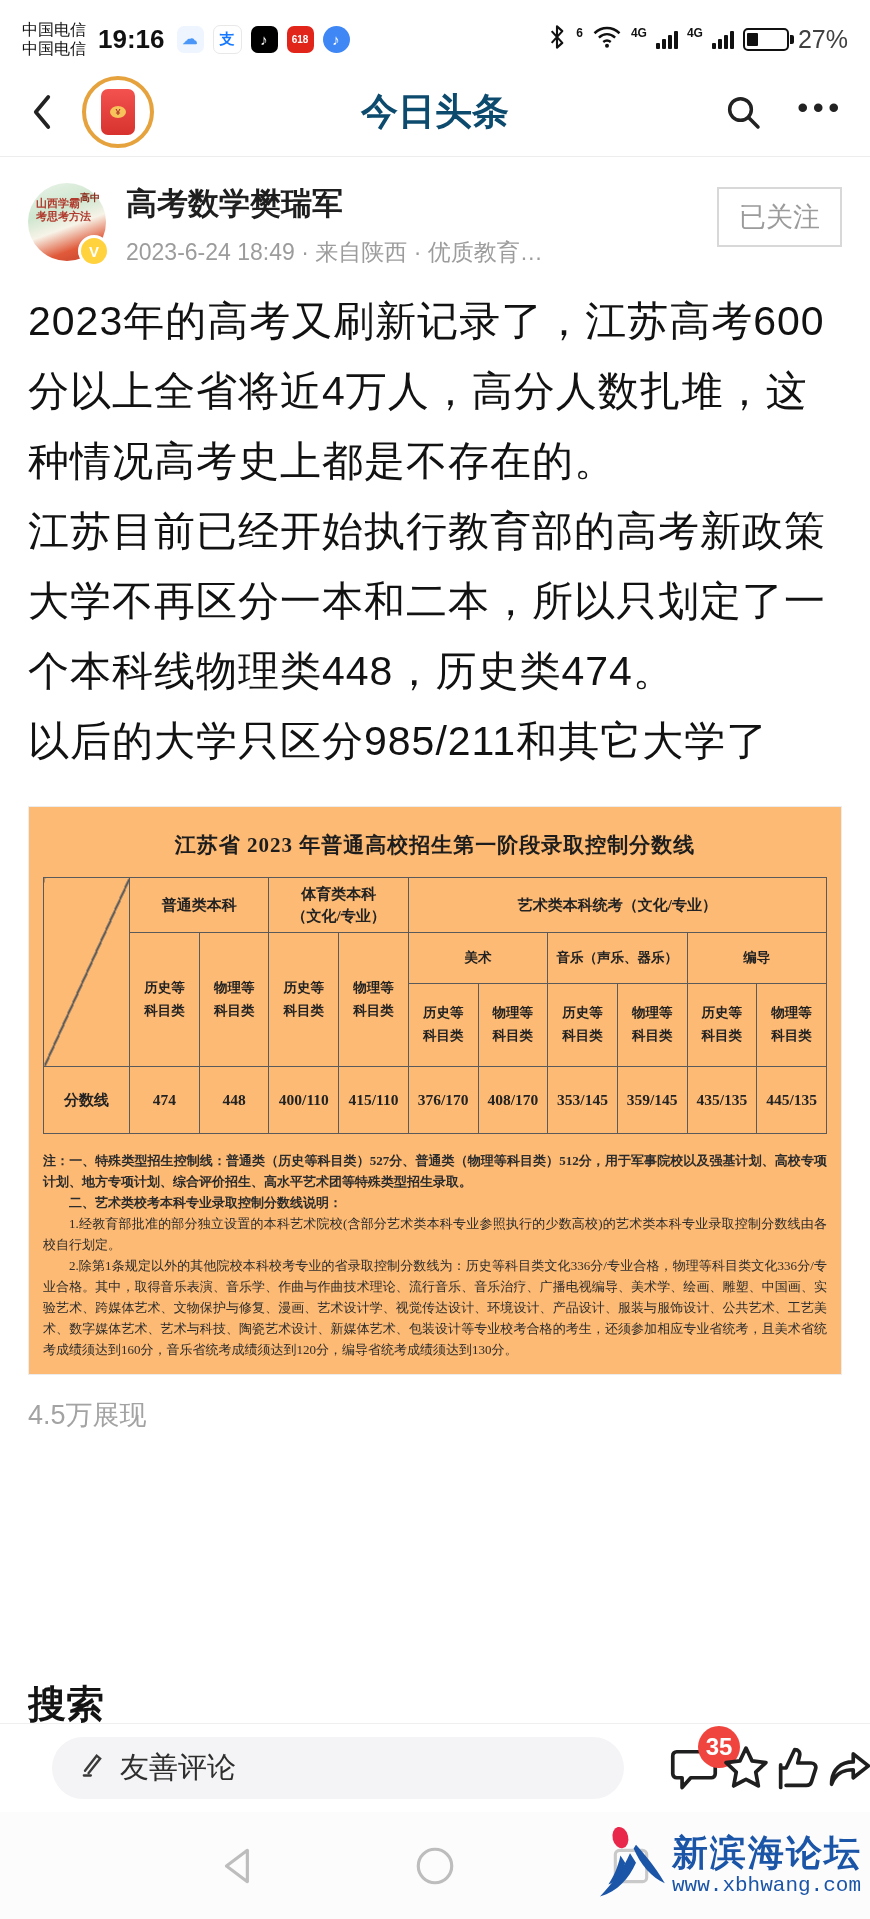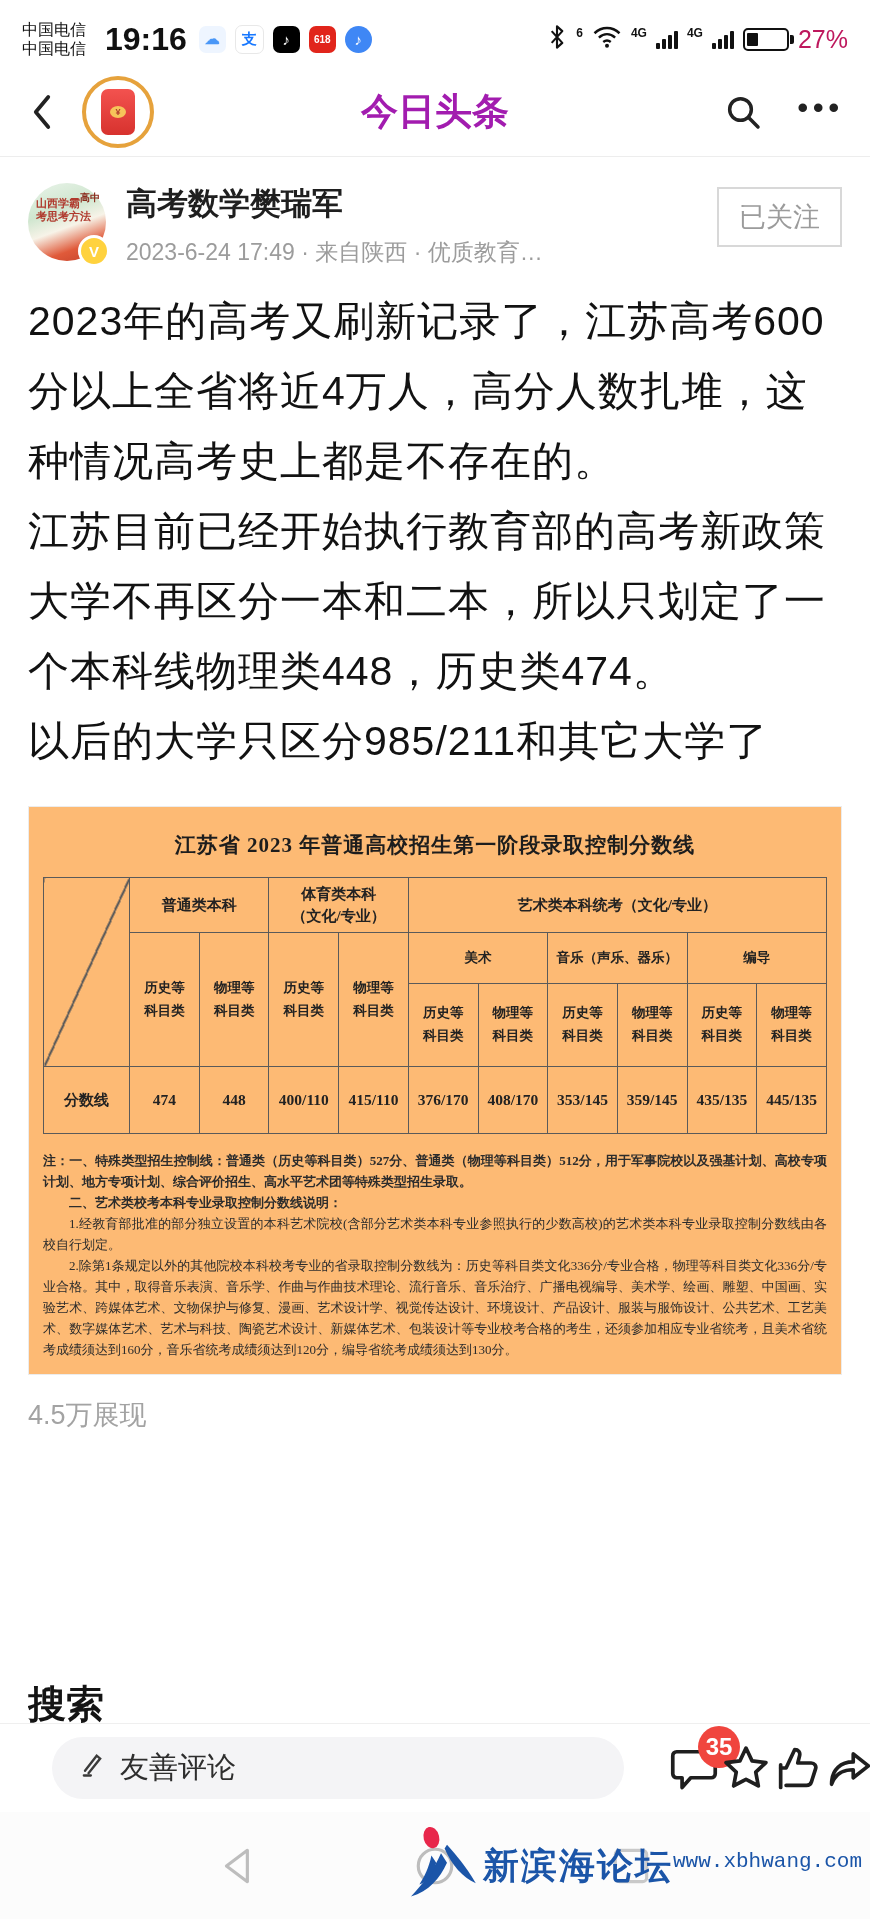--- a/index.html
+++ b/index.html
@@ -3,41 +3,41 @@
 <meta charset="utf-8">
 <style>
   html,body{margin:0;padding:0;background:#888;}
   .screen{width:870px;height:1919px;margin:0 auto;background:#fff;position:relative;overflow:hidden;
     display:flex;flex-direction:column;font-family:"Liberation Sans",sans-serif;color:#141414;}
   .screen > *{flex-shrink:0;}
 
   
   .status-bar{height:58px;display:flex;align-items:center;padding:10px 22px 0 22px;}
   .carrier{font-size:16px;line-height:1.2;color:#111;}
-  .time{font-size:32px;font-weight:600;color:#111;margin:0 12px 0 19px;}
+  .time{font-size:26px;font-weight:600;color:#111;margin:0 12px 0 12px;}
   .app-icons{display:flex;align-items:center;gap:9px;}
   .app-icon{width:27px;height:27px;border-radius:7px;display:flex;align-items:center;justify-content:center;
     font-size:15px;font-weight:700;}
   .ai-cloud{background:#eef5ff;color:#4a97f7;}
   .ai-alipay{background:#fff;border:1px solid #e8e8e8;color:#1677ff;}
   .ai-tiktok{background:#000;color:#fff;}
   .ai-618{background:#e1251b;color:#fff;font-size:10px;}
   .ai-music{background:#3f87f5;color:#fff;border-radius:50%;}
   .sb-right{margin-left:auto;display:flex;align-items:center;gap:9px;color:#111;}
   .mini-label{font-size:12px;font-weight:700;transform:translateY(-6px);}
   .bars{display:flex;align-items:flex-end;gap:2px;height:20px;}
   .bars i{display:block;width:4px;background:#111;border-radius:1px;}
   .battery{width:46px;height:23px;border:2.5px solid #111;border-radius:5px;position:relative;display:flex;align-items:center;padding:2px;box-sizing:border-box;}
   .battery::after{content:"";position:absolute;right:-7px;top:5px;width:4px;height:9px;background:#111;border-radius:0 2px 2px 0;}
   .battery .fill{width:11px;height:13px;background:#111;border-radius:1px;}
-  .percent{font-size:25px;color:#be185d;}
+  .percent{font-size:25px;color:#404040;}
 
   
   .nav-bar{height:88px;display:flex;align-items:center;padding:0 26px;position:relative;border-bottom:1px solid #ededed;}
-  .nav-title{position:absolute;left:0;right:0;text-align:center;font-size:37px;font-weight:700;color:#a21caf;pointer-events:none;}
+  .nav-title{position:absolute;left:0;right:0;text-align:center;font-size:37px;font-weight:700;color:#0c4a6e;pointer-events:none;}
   .icon-btn{background:none;border:none;padding:0;display:flex;align-items:center;justify-content:center;cursor:pointer;}
   .envelope{width:64px;height:64px;border-radius:50%;border:4px solid #e6a23c;background:#fff;margin-left:24px;
     display:flex;align-items:center;justify-content:center;position:relative;z-index:1;}
   .envelope .env-body{width:34px;height:46px;border-radius:7px;background:linear-gradient(#f3524f,#d7322e);display:flex;align-items:center;justify-content:center;}
   .envelope .env-coin{width:16px;height:12px;border-radius:50%;background:#f6c45a;color:#b03a2e;font-size:9px;font-weight:700;display:flex;align-items:center;justify-content:center;}
   .nav-right{margin-left:auto;display:flex;align-items:center;gap:34px;z-index:1;}
   .more-dots{font-size:30px;letter-spacing:5px;color:#222;font-weight:700;transform:translateY(-4px);}
 
   
   .author-row{display:flex;align-items:flex-start;padding:26px 28px 4px;}
@@ -88,21 +88,21 @@
   .comment-pill{width:520px;height:62px;border-radius:32px;background:#f4f4f6;display:flex;align-items:center;
     padding:0 26px;gap:14px;font-size:29px;color:#2e2e2e;cursor:text;flex-shrink:0;}
   .bar-actions{flex:1;display:flex;align-items:center;justify-content:space-between;margin-left:34px;}
   .act-btn{background:none;border:none;padding:0;position:relative;cursor:pointer;display:flex;}
   .cnt-badge{position:absolute;top:-16px;right:-20px;min-width:42px;height:42px;border-radius:21px;background:#f0453e;
     color:#fff;font-size:24px;font-weight:700;display:flex;align-items:center;justify-content:center;padding:0 4px;box-sizing:border-box;}
 
   
   .system-nav{height:107px;background:#fcfcfc;display:flex;align-items:center;justify-content:center;gap:150px;position:relative;}
   .watermark{position:absolute;right:8px;top:0;height:100%;display:flex;align-items:center;gap:6px;z-index:2;}
-  .wm-text{display:flex;flex-direction:row;line-height:1.05;}
+  .wm-text{display:flex;flex-direction:column;line-height:1.05;}
   .wm-name{font-size:36px;font-weight:700;color:#1b55a8;letter-spacing:2px;}
   .wm-url{font-size:21px;color:#1b55a8;font-family:"Liberation Mono",monospace;margin-top:4px;}
 </style>
 </head>
 <body>
 
 <div class="screen">
 
   <div class="status-bar">
     <div class="carrier">
@@ -177,21 +177,21 @@
   </div>
 
   <div class="author-row">
     <div class="avatar">
       <span class="av-mark">山西学霸<br>考思考方法</span>
       <span class="av-tag">高中</span>
       <span class="v-badge">V</span>
     </div>
     <div class="author-info">
       <div class="author-name">高考数学樊瑞军</div>
-      <div class="author-meta">2023-6-24 17:49 · 来自陕西 · 优质教育…</div>
+      <div class="author-meta">2023-6-24 18:49 · 来自陕西 · 优质教育…</div>
     </div>
     <button class="follow-btn">已关注</button>
   </div>
 
   <article class="post-body">
     <p>2023年的高考又刷新记录了，江苏高考600分以上全省将近4万人，高分人数扎堆，这种情况高考史上都是不存在的。</p>
     <p>江苏目前已经开始执行教育部的高考新政策大学不再区分一本和二本，所以只划定了一个本科线物理类448，历史类474。</p>
     <p>以后的大学只区分985/211和其它大学了</p>
   </article>
 

